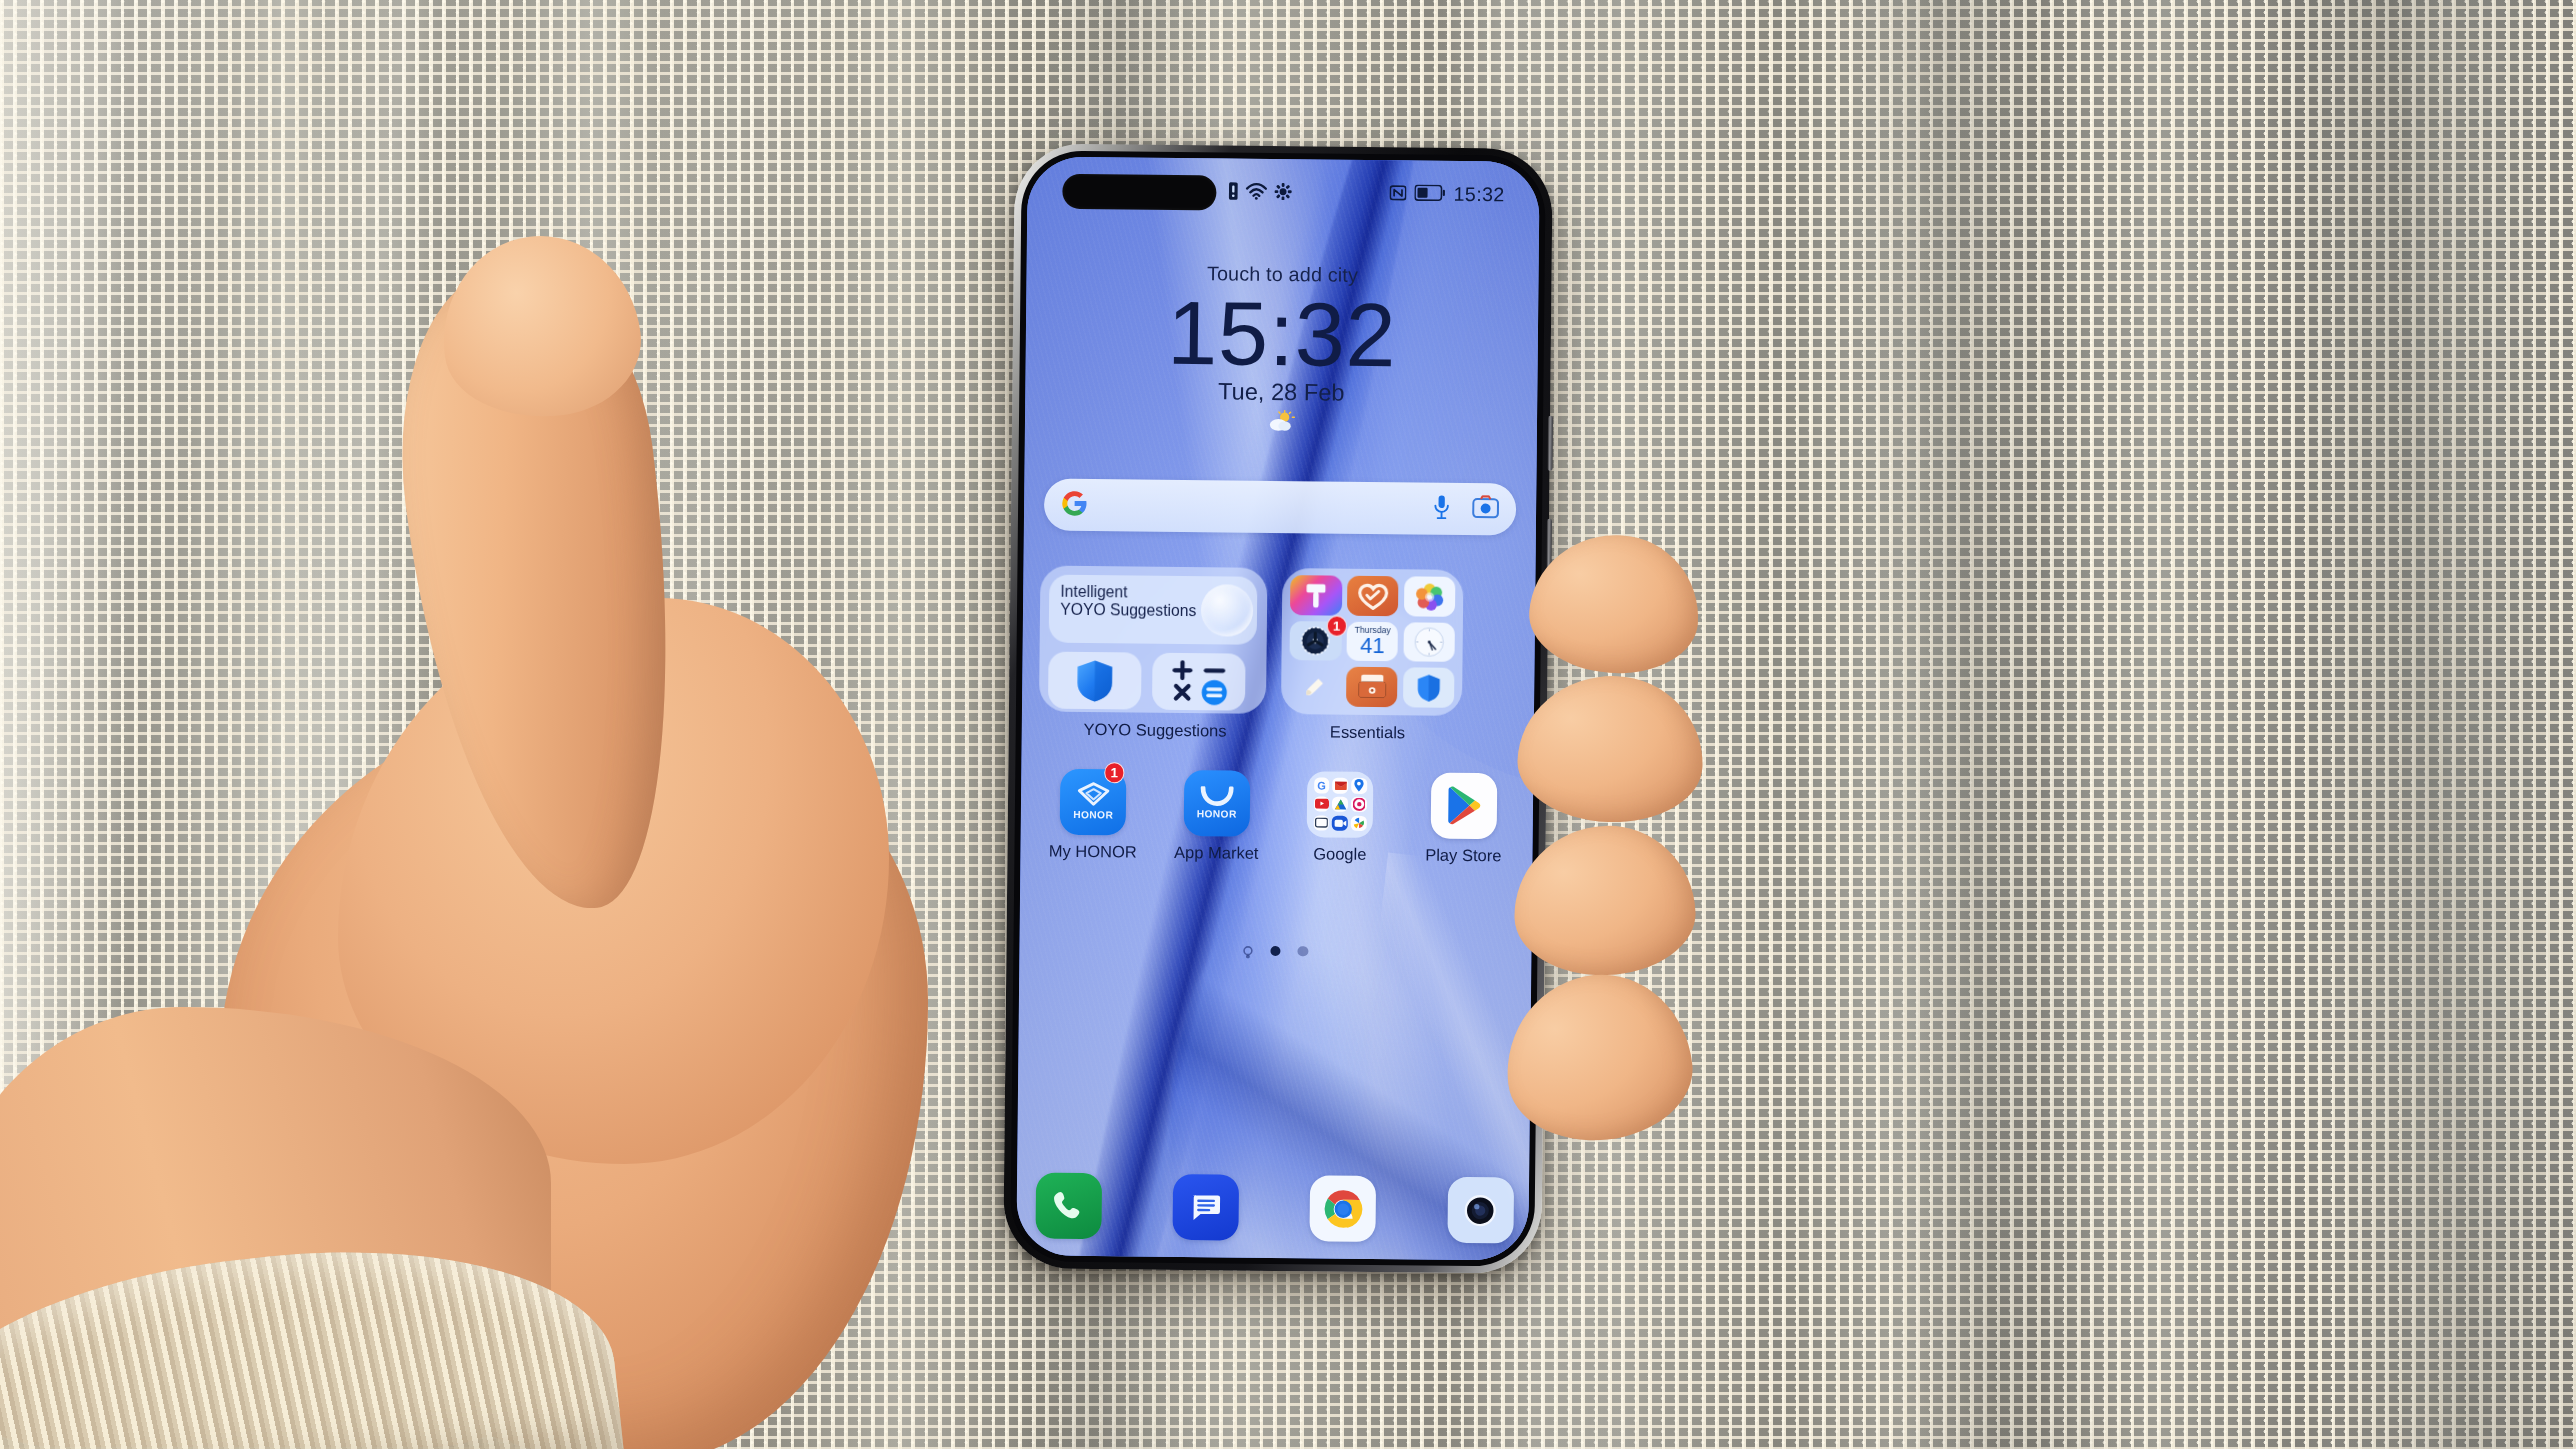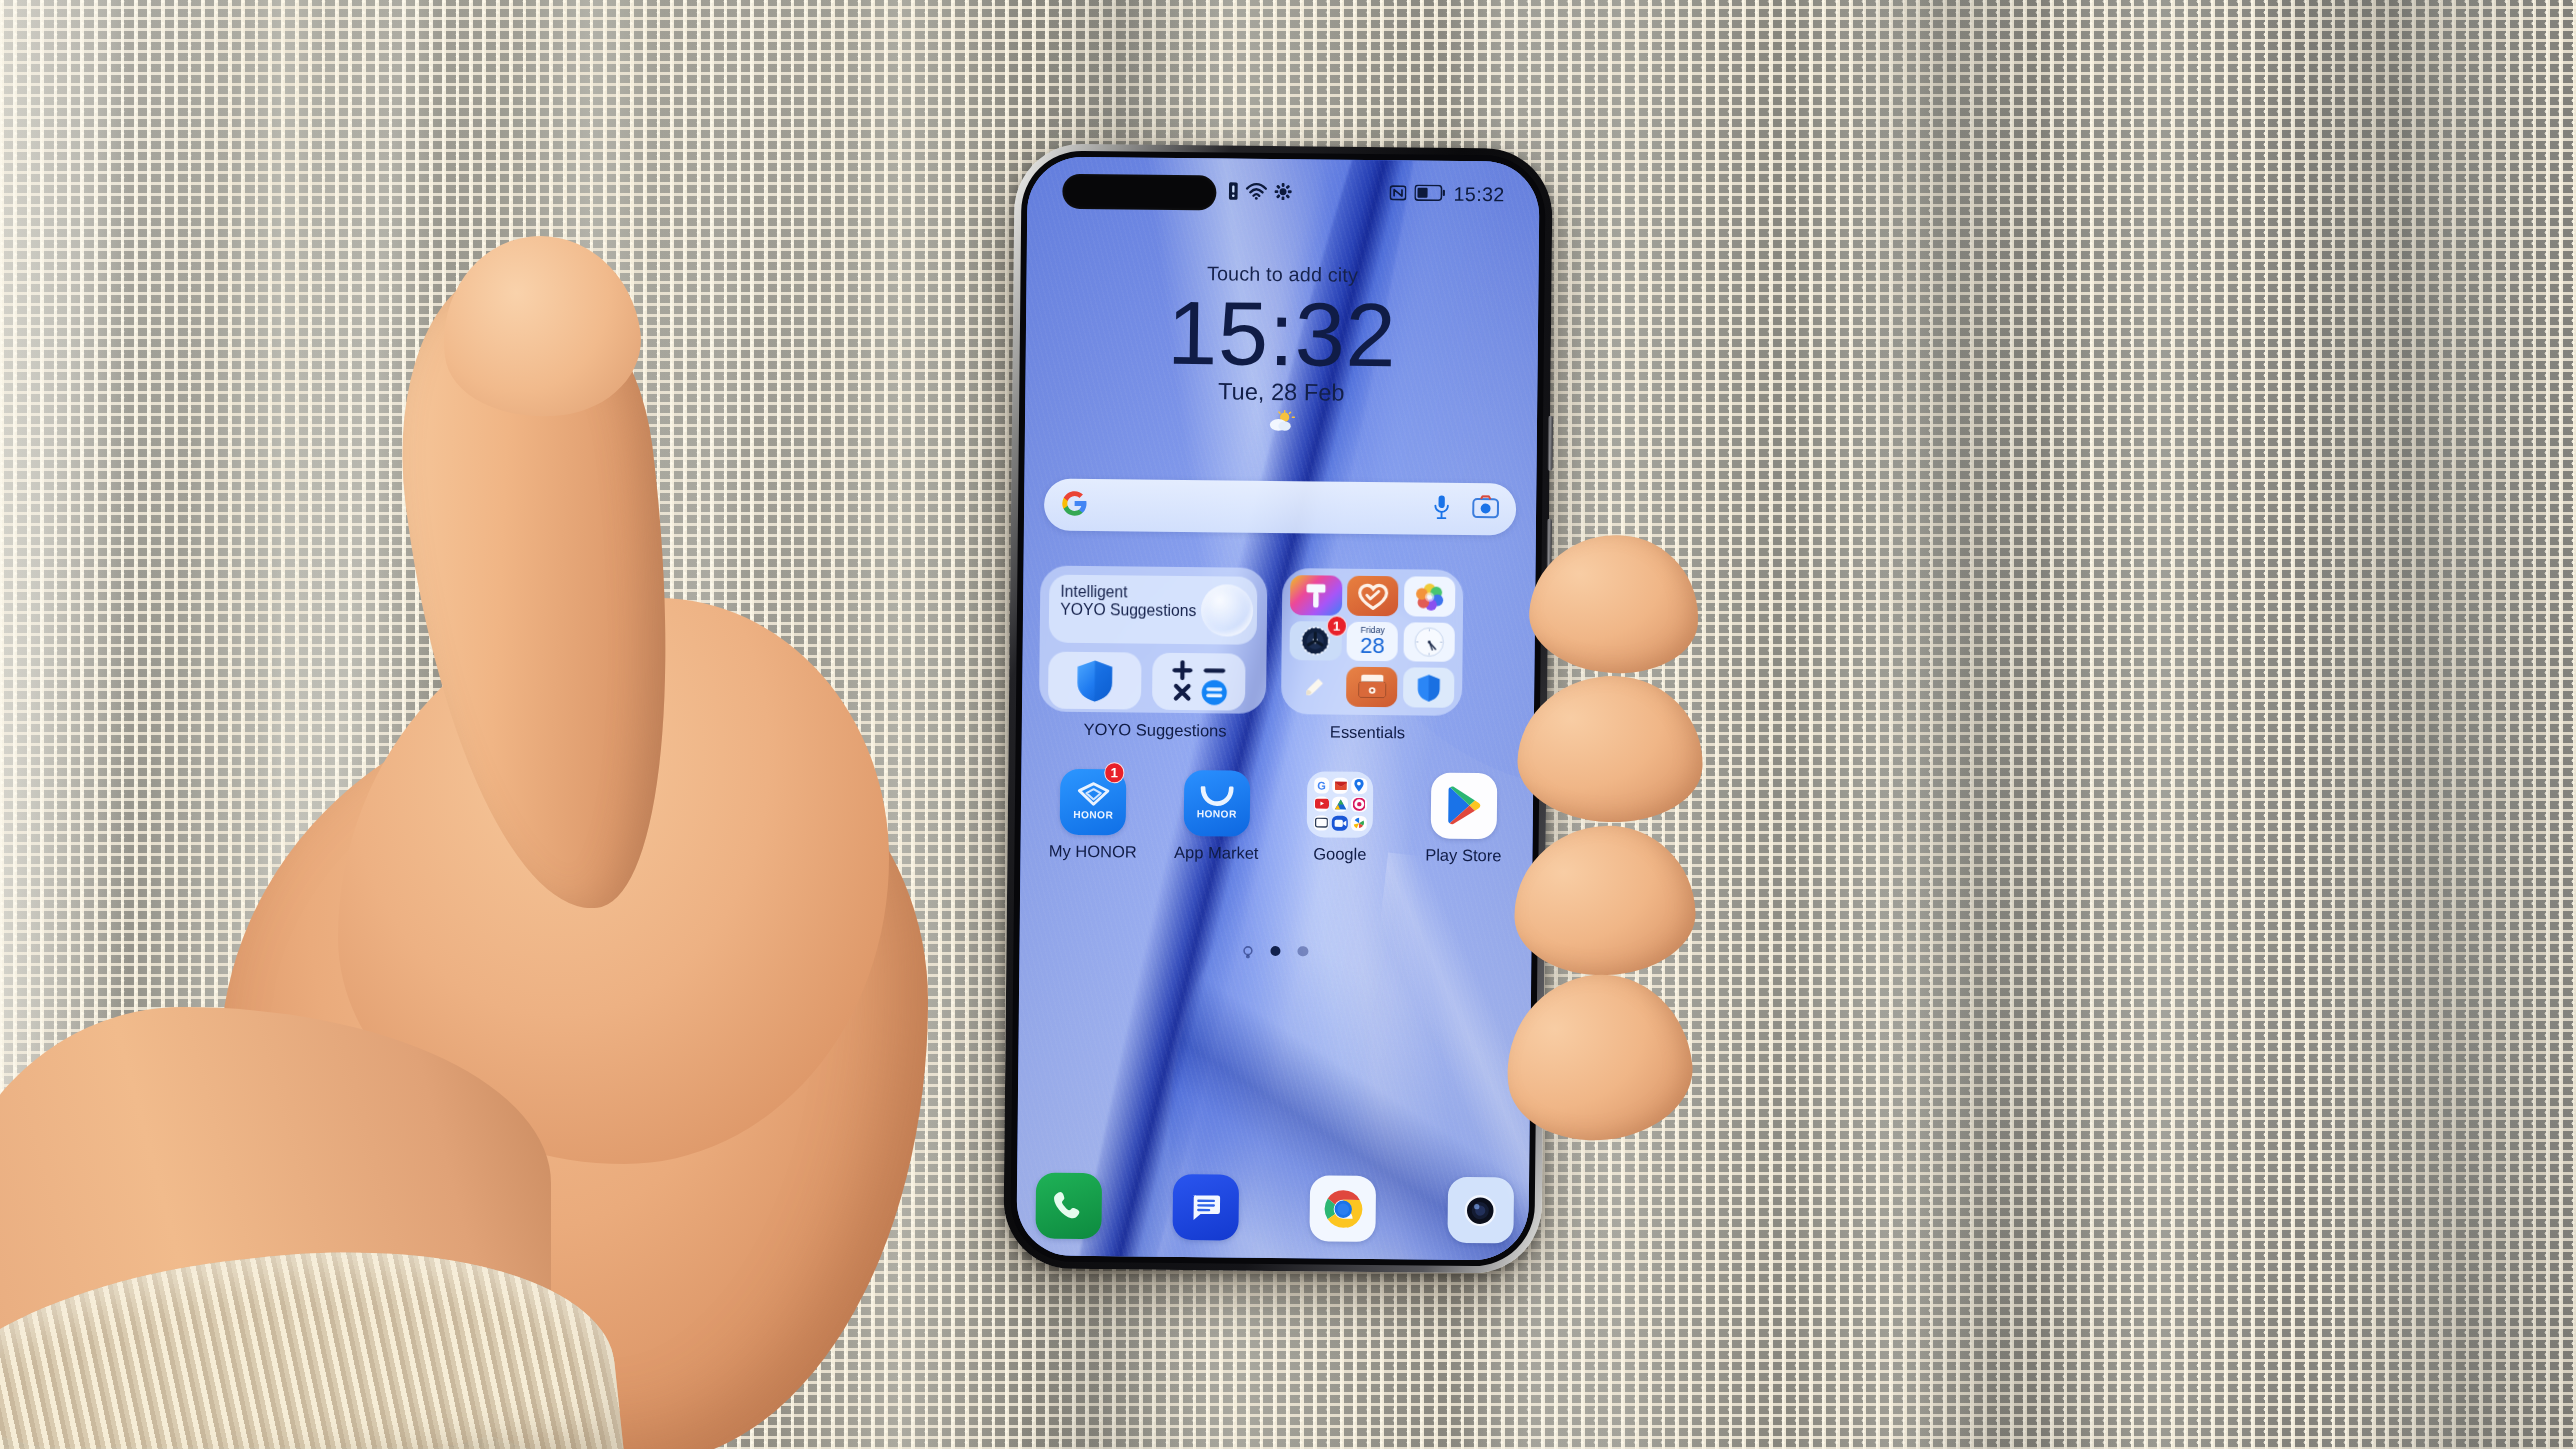--- a/index.html
+++ b/index.html
@@ -621,22 +621,22 @@
                     <line x1="20" y1="20" x2="11.5" y2="25"></line>
                     <line x1="20" y1="20" x2="28.5" y2="25"></line>
                   </g>
                 </svg>
               </div>
               <span class="badge">1</span>
             </div>
 
             <div class="ess-cell">
               <div class="ess-ic" style="background:#eff5ff;flex-direction:column;line-height:1">
-                <span style="font-size:8.7px;color:#1e3a6e;margin-bottom:0.8px">Friday</span>
-                <span style="font-size:22px;color:#1464d6;font-weight:400">28</span>
+                <span style="font-size:8.7px;color:#1e3a6e;margin-bottom:0.8px">Thursday</span>
+                <span style="font-size:22px;color:#1464d6;font-weight:400">41</span>
               </div>
             </div>
 
             <div class="ess-cell">
               <div class="ess-ic" style="background:#eff5ff">
                 <svg width="33" height="33" viewBox="0 0 42 42">
                   <circle cx="21" cy="21" r="18" fill="#f7faff" stroke="#b9cbe8" stroke-width="1"></circle>
                   <g stroke="#9fb4d6" stroke-width="1.2">
                     <line x1="21" y1="4.5" x2="21" y2="7"></line>
                       <line x1="21" y1="35" x2="21" y2="37.5"></line>

